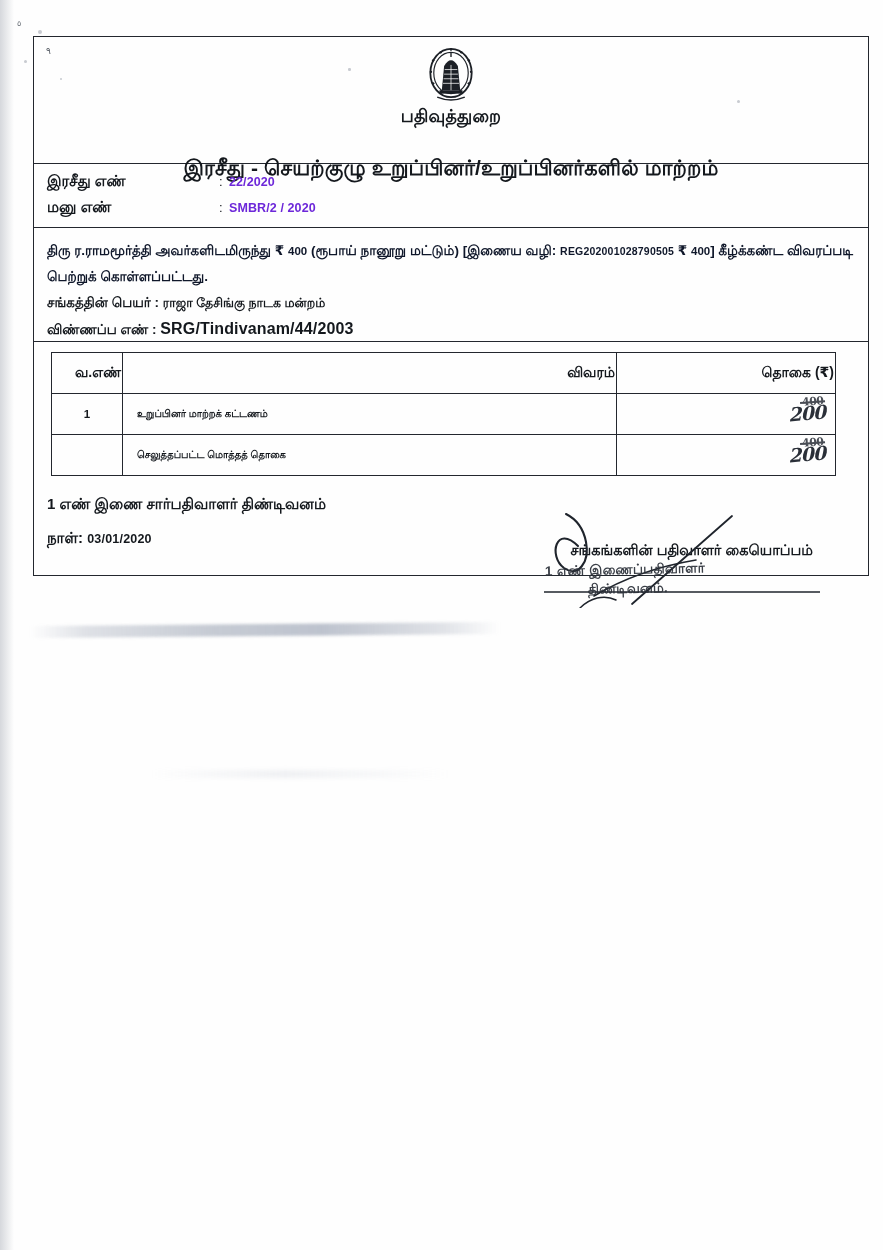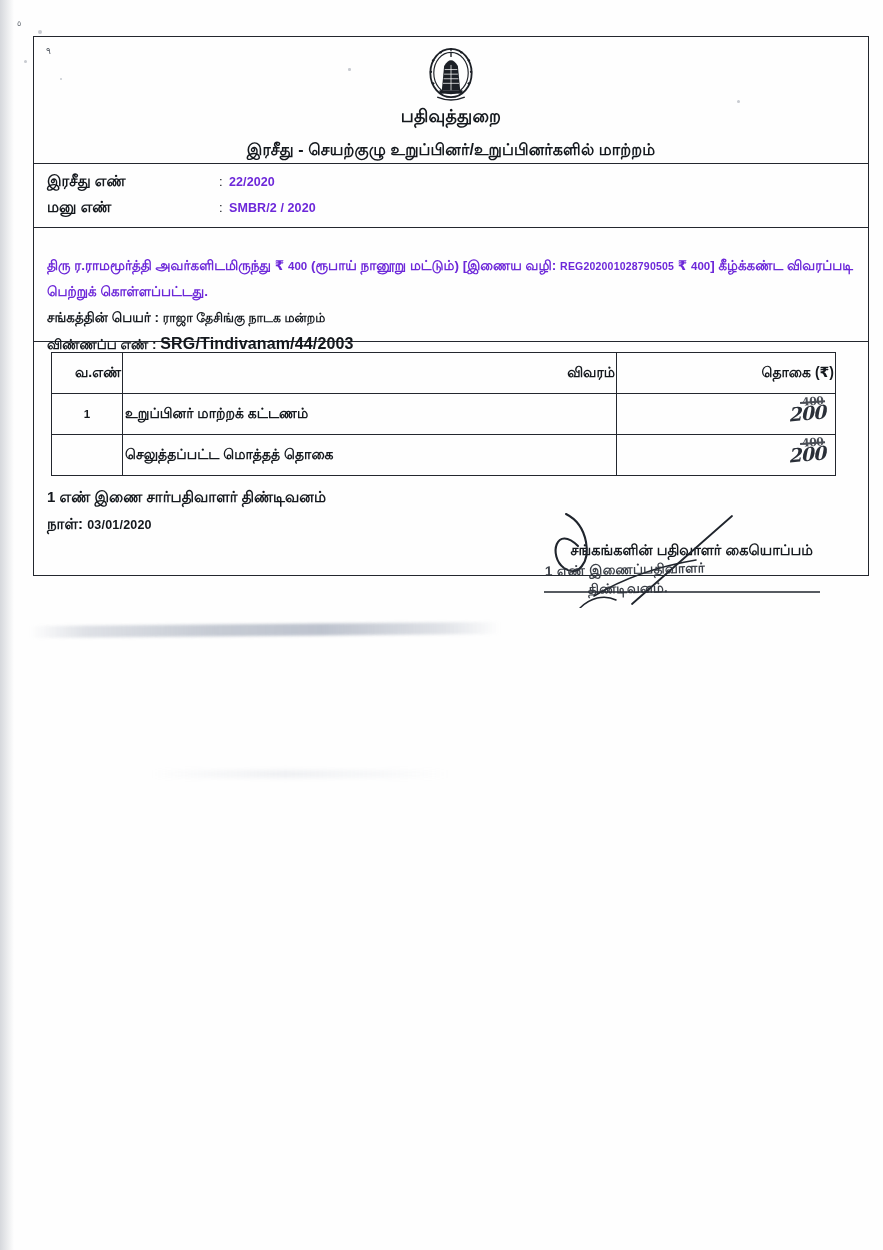--- a/index.html
+++ b/index.html
@@ -106,23 +106,23 @@
     display: block;
   }
   .dept-title {
     font-size: 17.5px;
     font-weight: bold;
     letter-spacing: .2px;
     margin-top: 1px;
     color: #14181d;
   }
   .doc-title {
-    font-size: 16px;
-    font-weight: bold;
-    margin-top: 13px;
+    font-size: 21px;
+    font-weight: bold;
+    margin-top: 28px;
     letter-spacing: .1px;
     color: #14181d;
   }
 
   
   .id-band {
     position: absolute;
     left: 33px;
     top: 164px;
     width: 836px;
@@ -165,23 +165,22 @@
     width: 836px;
     height: 114px;
     box-sizing: border-box;
     border-bottom: 1.4px solid #23272e;
     padding: 10px 16px 0 14px;
   }
   .para {
     font-size: 13.5px;
     font-weight: bold;
     line-height: 25px;
-    color: #6d28d9;
+    color: #0f172a;
     text-align: justify;
-    margin-top: 15px;
   }
   .para .num { font-size: 11.5px; font-weight: bold; }
   .para .ref  { font-size: 10.5px; font-weight: bold; letter-spacing: .2px; }
   .meta-line {
     font-size: 13.5px;
     font-weight: bold;
     line-height: 24px;
     color: #14181d;
     margin-top: 2px;
   }
@@ -211,22 +210,22 @@
     font-weight: bold;
     text-align: right;
   }
   .fee-table td.sn {
     text-align: center;
     font-size: 11.5px;
     font-weight: bold;
   }
   .fee-table td.desc {
     text-align: left;
-    padding-left: 2px;
-    font-size: 14px;
+    padding-left: 14px;
+    font-size: 10px;
     font-weight: bold;
   }
   .fee-table td.amt {
     position: relative;
   }
   .col-sn   { width: 71px; }
   .col-desc { width: 494px; }
   .col-amt  { width: 219px; }
 
   
@@ -277,20 +276,21 @@
     width: 836px;
     height: 104px;
     box-sizing: border-box;
     padding: 11px 0 0 14px;
   }
   .foot-line {
     font-size: 15px;
     font-weight: bold;
     line-height: 27px;
     color: #14181d;
+    margin-top: 7px;
   }
   .foot-line .date-val {
     font-size: 12.5px;
     font-weight: bold;
     letter-spacing: .2px;
   }
   .sign-label {
     position: absolute;
     right: 56px;
     top: 70px;

